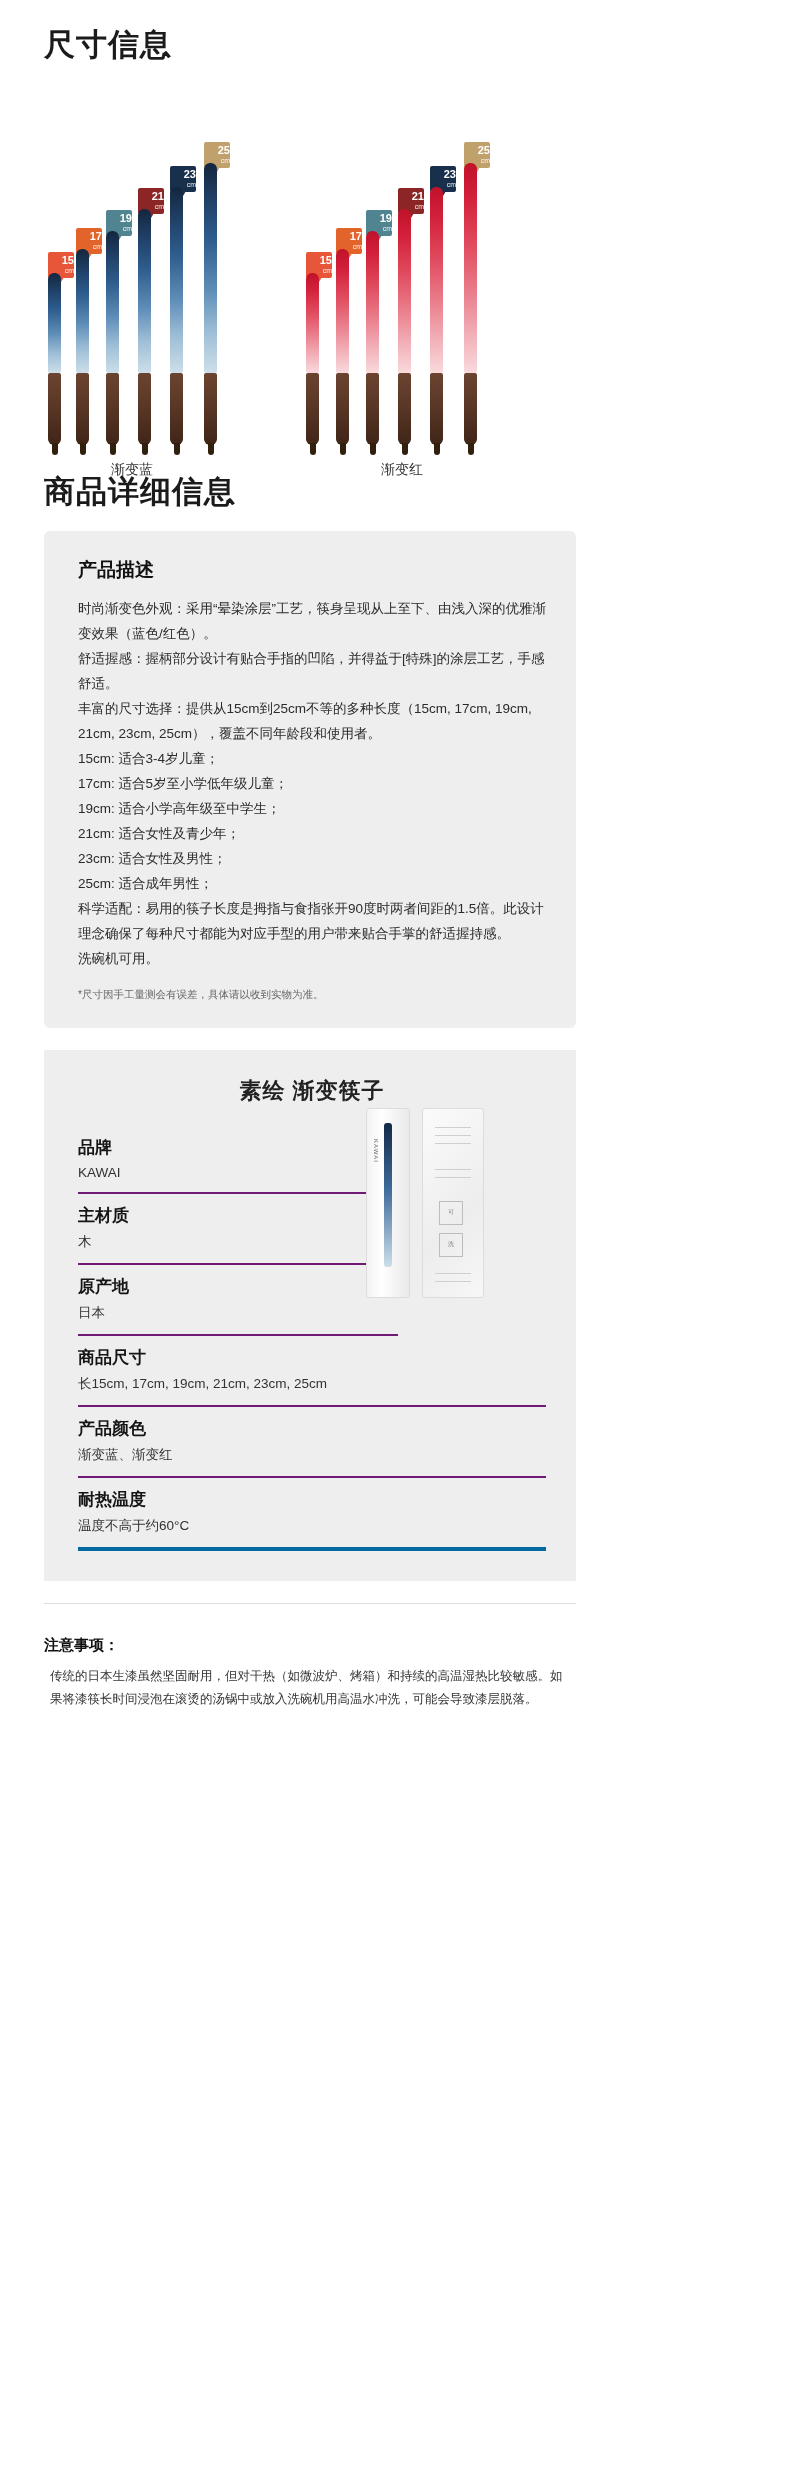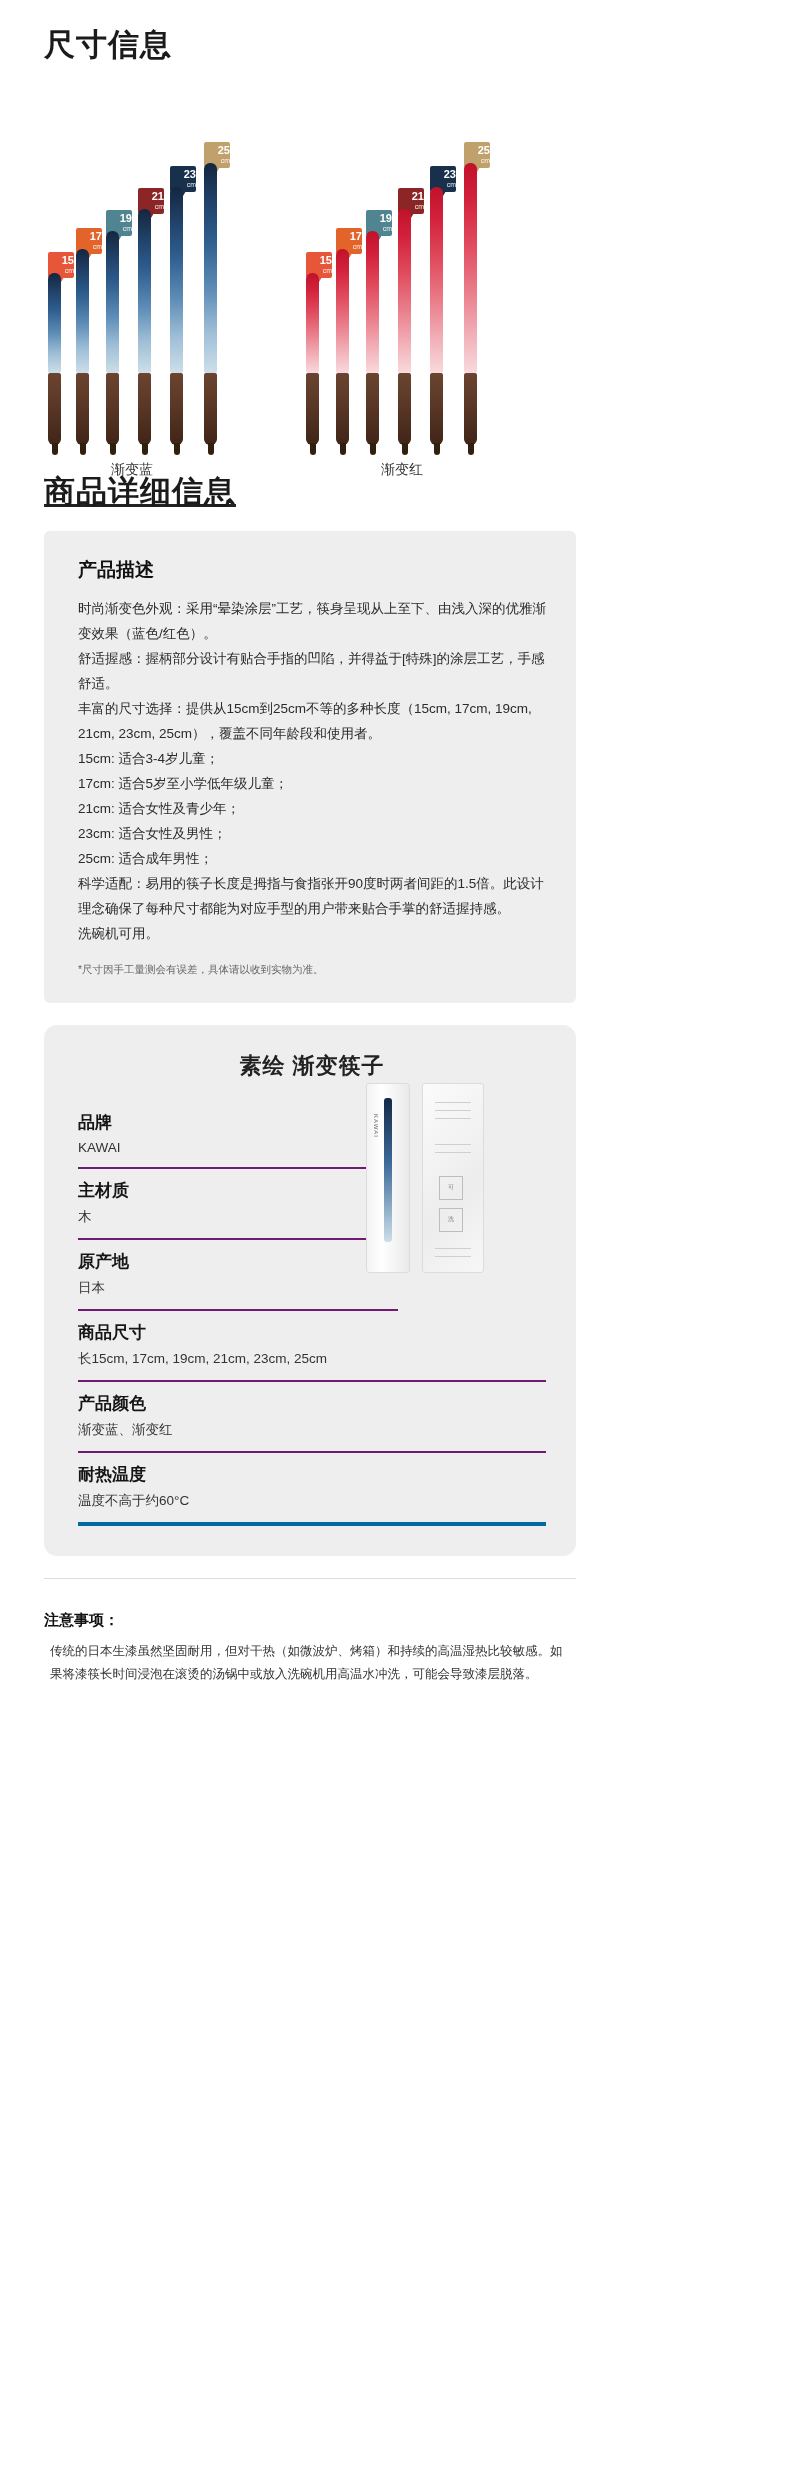--- a/index.html
+++ b/index.html
@@ -16,21 +16,21 @@
   
   .section-title {
     font-size: 31px;
     font-weight: bold;
     letter-spacing: 1px;
     color: #1b1b1b;
     margin: 0;
     padding: 0;
   }
   .title-wrap-1 { padding: 24px 0 0 44px; }
-  .title-wrap-2 { padding: 26px 0 0 44px; text-decoration: underline; }
+  .title-wrap-2 { padding: 26px 0 0 44px; }
 
   
   .size-area {
     position: relative;
     height: 375px;
     margin-top: 4px;
   }
   .group {
     position: absolute;
     top: 0;
@@ -131,21 +131,21 @@
   }
   .note-small {
     margin-top: 16px;
     font-size: 10.5px;
     color: #666;
   }
 
   
   .spec-card {
     background: #eeeeee;
-    border-radius: 13px;
+    border-radius: 0;
     margin: 22px 44px 0 44px;
     padding: 26px 30px 30px 34px;
     position: relative;
   }
   .spec-title {
     text-align: center;
     font-size: 22px;
     font-weight: bold;
     margin: 0 0 20px 0;
     letter-spacing: 1px;
@@ -369,20 +369,21 @@
     <h2 class="section-title">商品详细信息</h2>
   </div>
 
   <div class="card">
     <h3>产品描述</h3>
     <p class="desc-line">时尚渐变色外观：采用“晕染涂层”工艺，筷身呈现从上至下、由浅入深的优雅渐变效果（蓝色/红色）。</p>
     <p class="desc-line">舒适握感：握柄部分设计有贴合手指的凹陷，并得益于[特殊]的涂层工艺，手感舒适。</p>
     <p class="desc-line">丰富的尺寸选择：提供从15cm到25cm不等的多种长度（15cm, 17cm, 19cm, 21cm, 23cm, 25cm），覆盖不同年龄段和使用者。</p>
     <p class="desc-line">15cm: 适合3-4岁儿童；</p>
     <p class="desc-line">17cm: 适合5岁至小学低年级儿童；</p>
+    <p class="desc-line">19cm: 适合小学高年级至中学生；</p>
     <p class="desc-line">21cm: 适合女性及青少年；</p>
     <p class="desc-line">23cm: 适合女性及男性；</p>
     <p class="desc-line">25cm: 适合成年男性；</p>
     <p class="desc-line">科学适配：易用的筷子长度是拇指与食指张开90度时两者间距的1.5倍。此设计理念确保了每种尺寸都能为对应手型的用户带来贴合手掌的舒适握持感。</p>
     <p class="desc-line">洗碗机可用。</p>
     <div class="note-small">*尺寸因手工量测会有误差，具体请以收到实物为准。</div>
   </div>
 
   <div class="spec-card">
     <div class="spec-title">素绘 渐变筷子</div>

